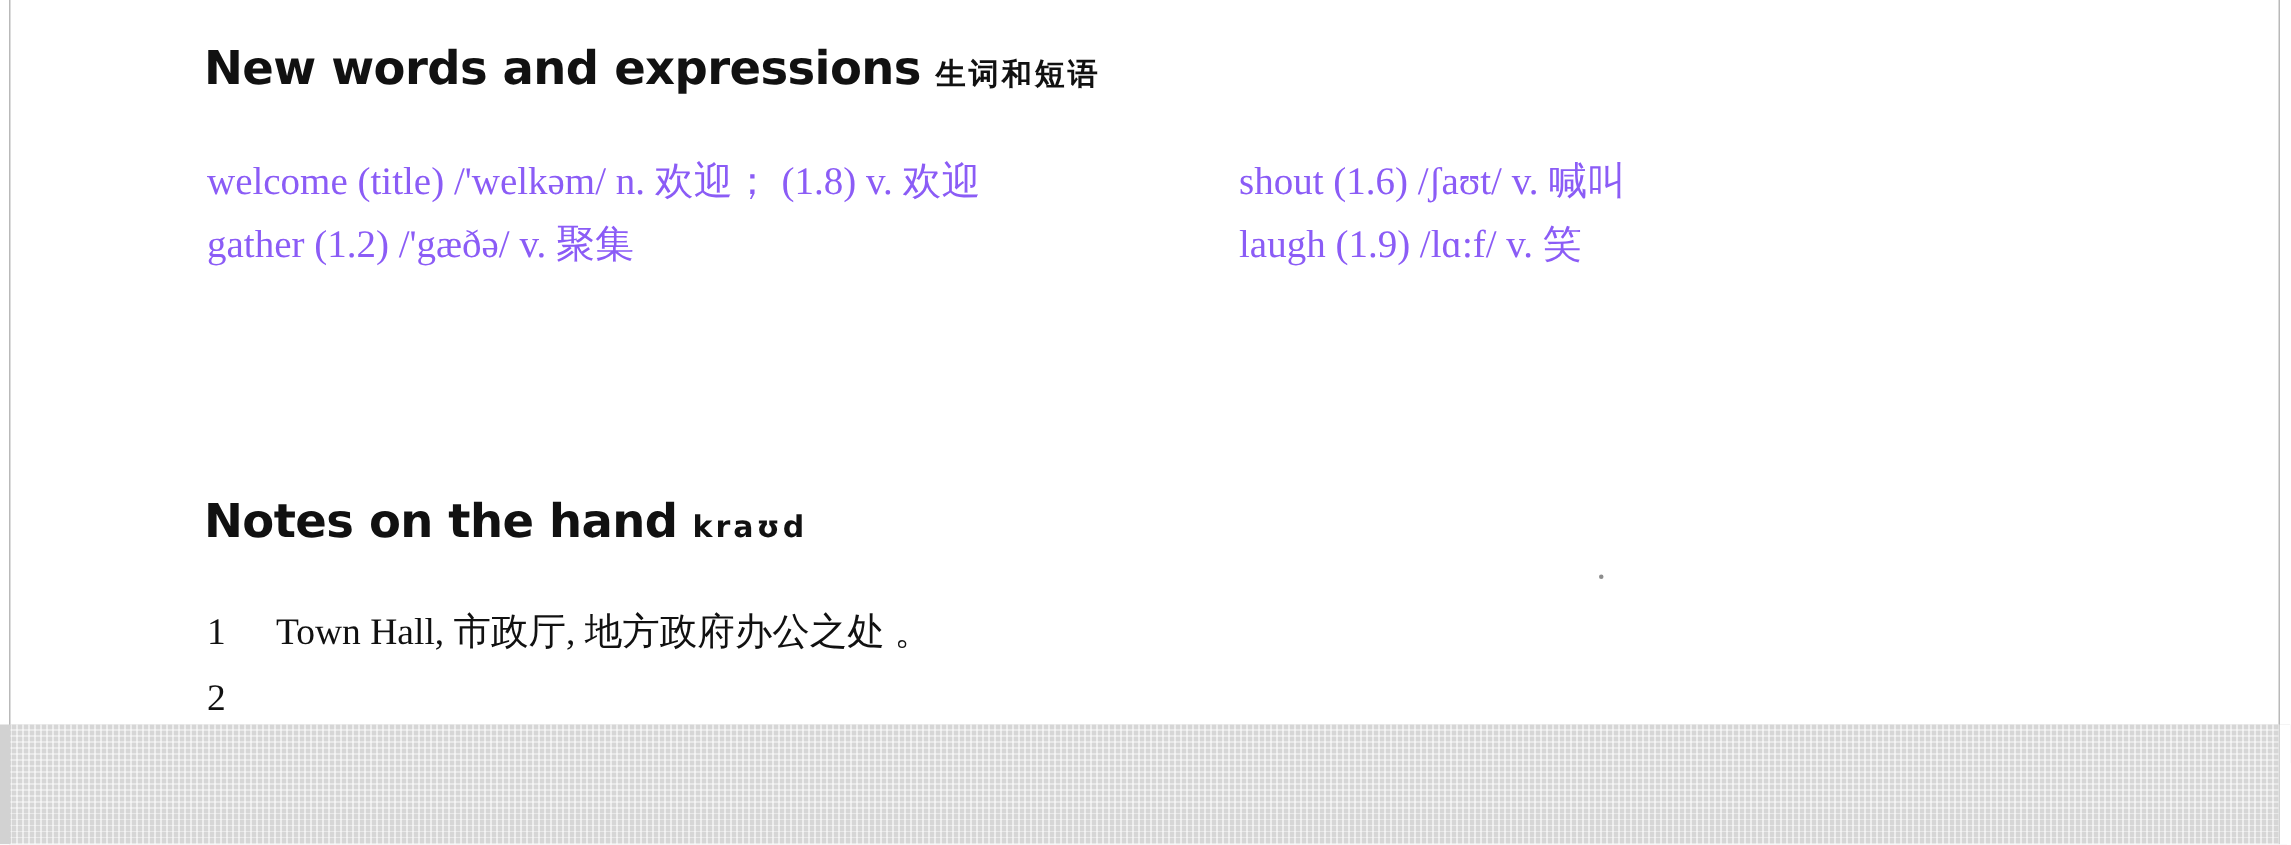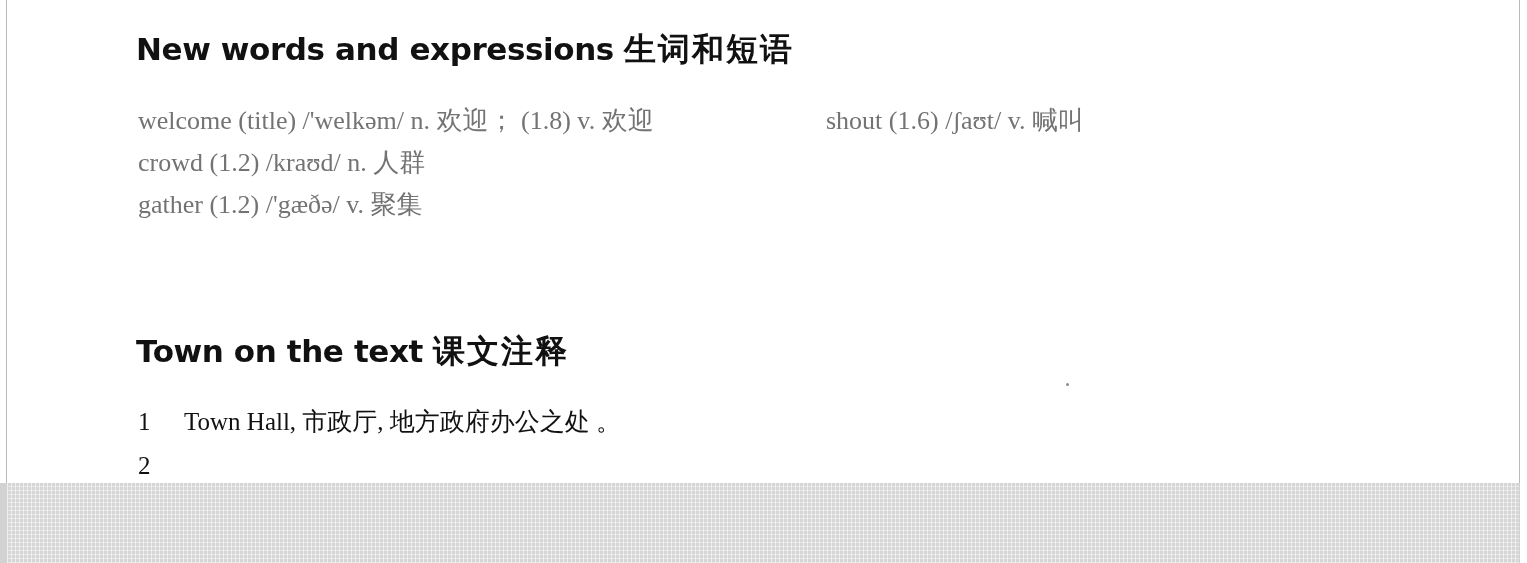--- a/index.html
+++ b/index.html
@@ -38,21 +38,21 @@
     margin: 0;
     font-family: "DejaVu Sans", sans-serif;
     font-weight: bold;
     font-size: 31px;
     letter-spacing: -0.4px;
     color: #111;
     white-space: nowrap;
   }
   h2.section-title .cn {
     font-family: "DejaVu Sans", sans-serif;
-    font-size: 32px;
+    font-size: 20px;
     font-weight: bold;
     letter-spacing: 2px;
     margin-left: 10px;
     text-align: center;
   }
 
   #title-words { position: absolute; left: 0; top: 28px; }
   #title-notes { position: absolute; left: 0; top: 330px; }
 
   .vocab {
@@ -66,21 +66,21 @@
     top: 0;
   }
   .vocab-col.col-left  { left: 2px;   width: 640px; }
   .vocab-col.col-right { left: 676px; width: 600px; margin-left: 14px; }
 
   .entry {
     font-family: "Liberation Serif", serif;
     font-size: 26px;
     line-height: 42px;
     white-space: nowrap;
-    color: #737373;
+    color: #8b5cf6;
   }
 
   .notes {
     position: absolute;
     top: 400px;
     left: 2px;
     width: 1100px;
   }
   .note-row {
     display: flex;
@@ -147,37 +147,37 @@
       <span>New words and expressions</span><span class="cn">生词和短语</span>
     </h2>
 
     <div class="vocab">
 
       <div class="vocab-col col-left">
         <div class="entry">
           <span>welcome (title) /'welkəm/ n. 欢迎； (1.8) v. 欢迎</span>
         </div>
         <div class="entry">
-          <span>crowd (1.2) /kraʊd/ n. 人群</span>
-        </div>
-        <div class="entry">
           <span>gather (1.2) /'gæðə/ v. 聚集</span>
         </div>
       </div>
 
       <div class="vocab-col col-right">
         <div class="entry">
           <span>shout (1.6) /ʃaʊt/ v. 喊叫</span>
         </div>
+        <div class="entry">
+          <span>laugh (1.9) /lɑ:f/ v. 笑</span>
+        </div>
       </div>
 
     </div>
 
     <h2 class="section-title" id="title-notes">
-      <span>Town on the text</span><span class="cn">课文注释</span>
+      <span>Notes on the hand</span><span class="cn">kraʊd</span>
     </h2>
 
     <div class="notes">
       <div class="note-row">
         <span class="note-num">1</span>
         <span class="note-text">Town Hall, 市政厅, 地方政府办公之处 。</span>
       </div>
       <div class="note-row">
         <span class="note-num">2</span>
       </div>

